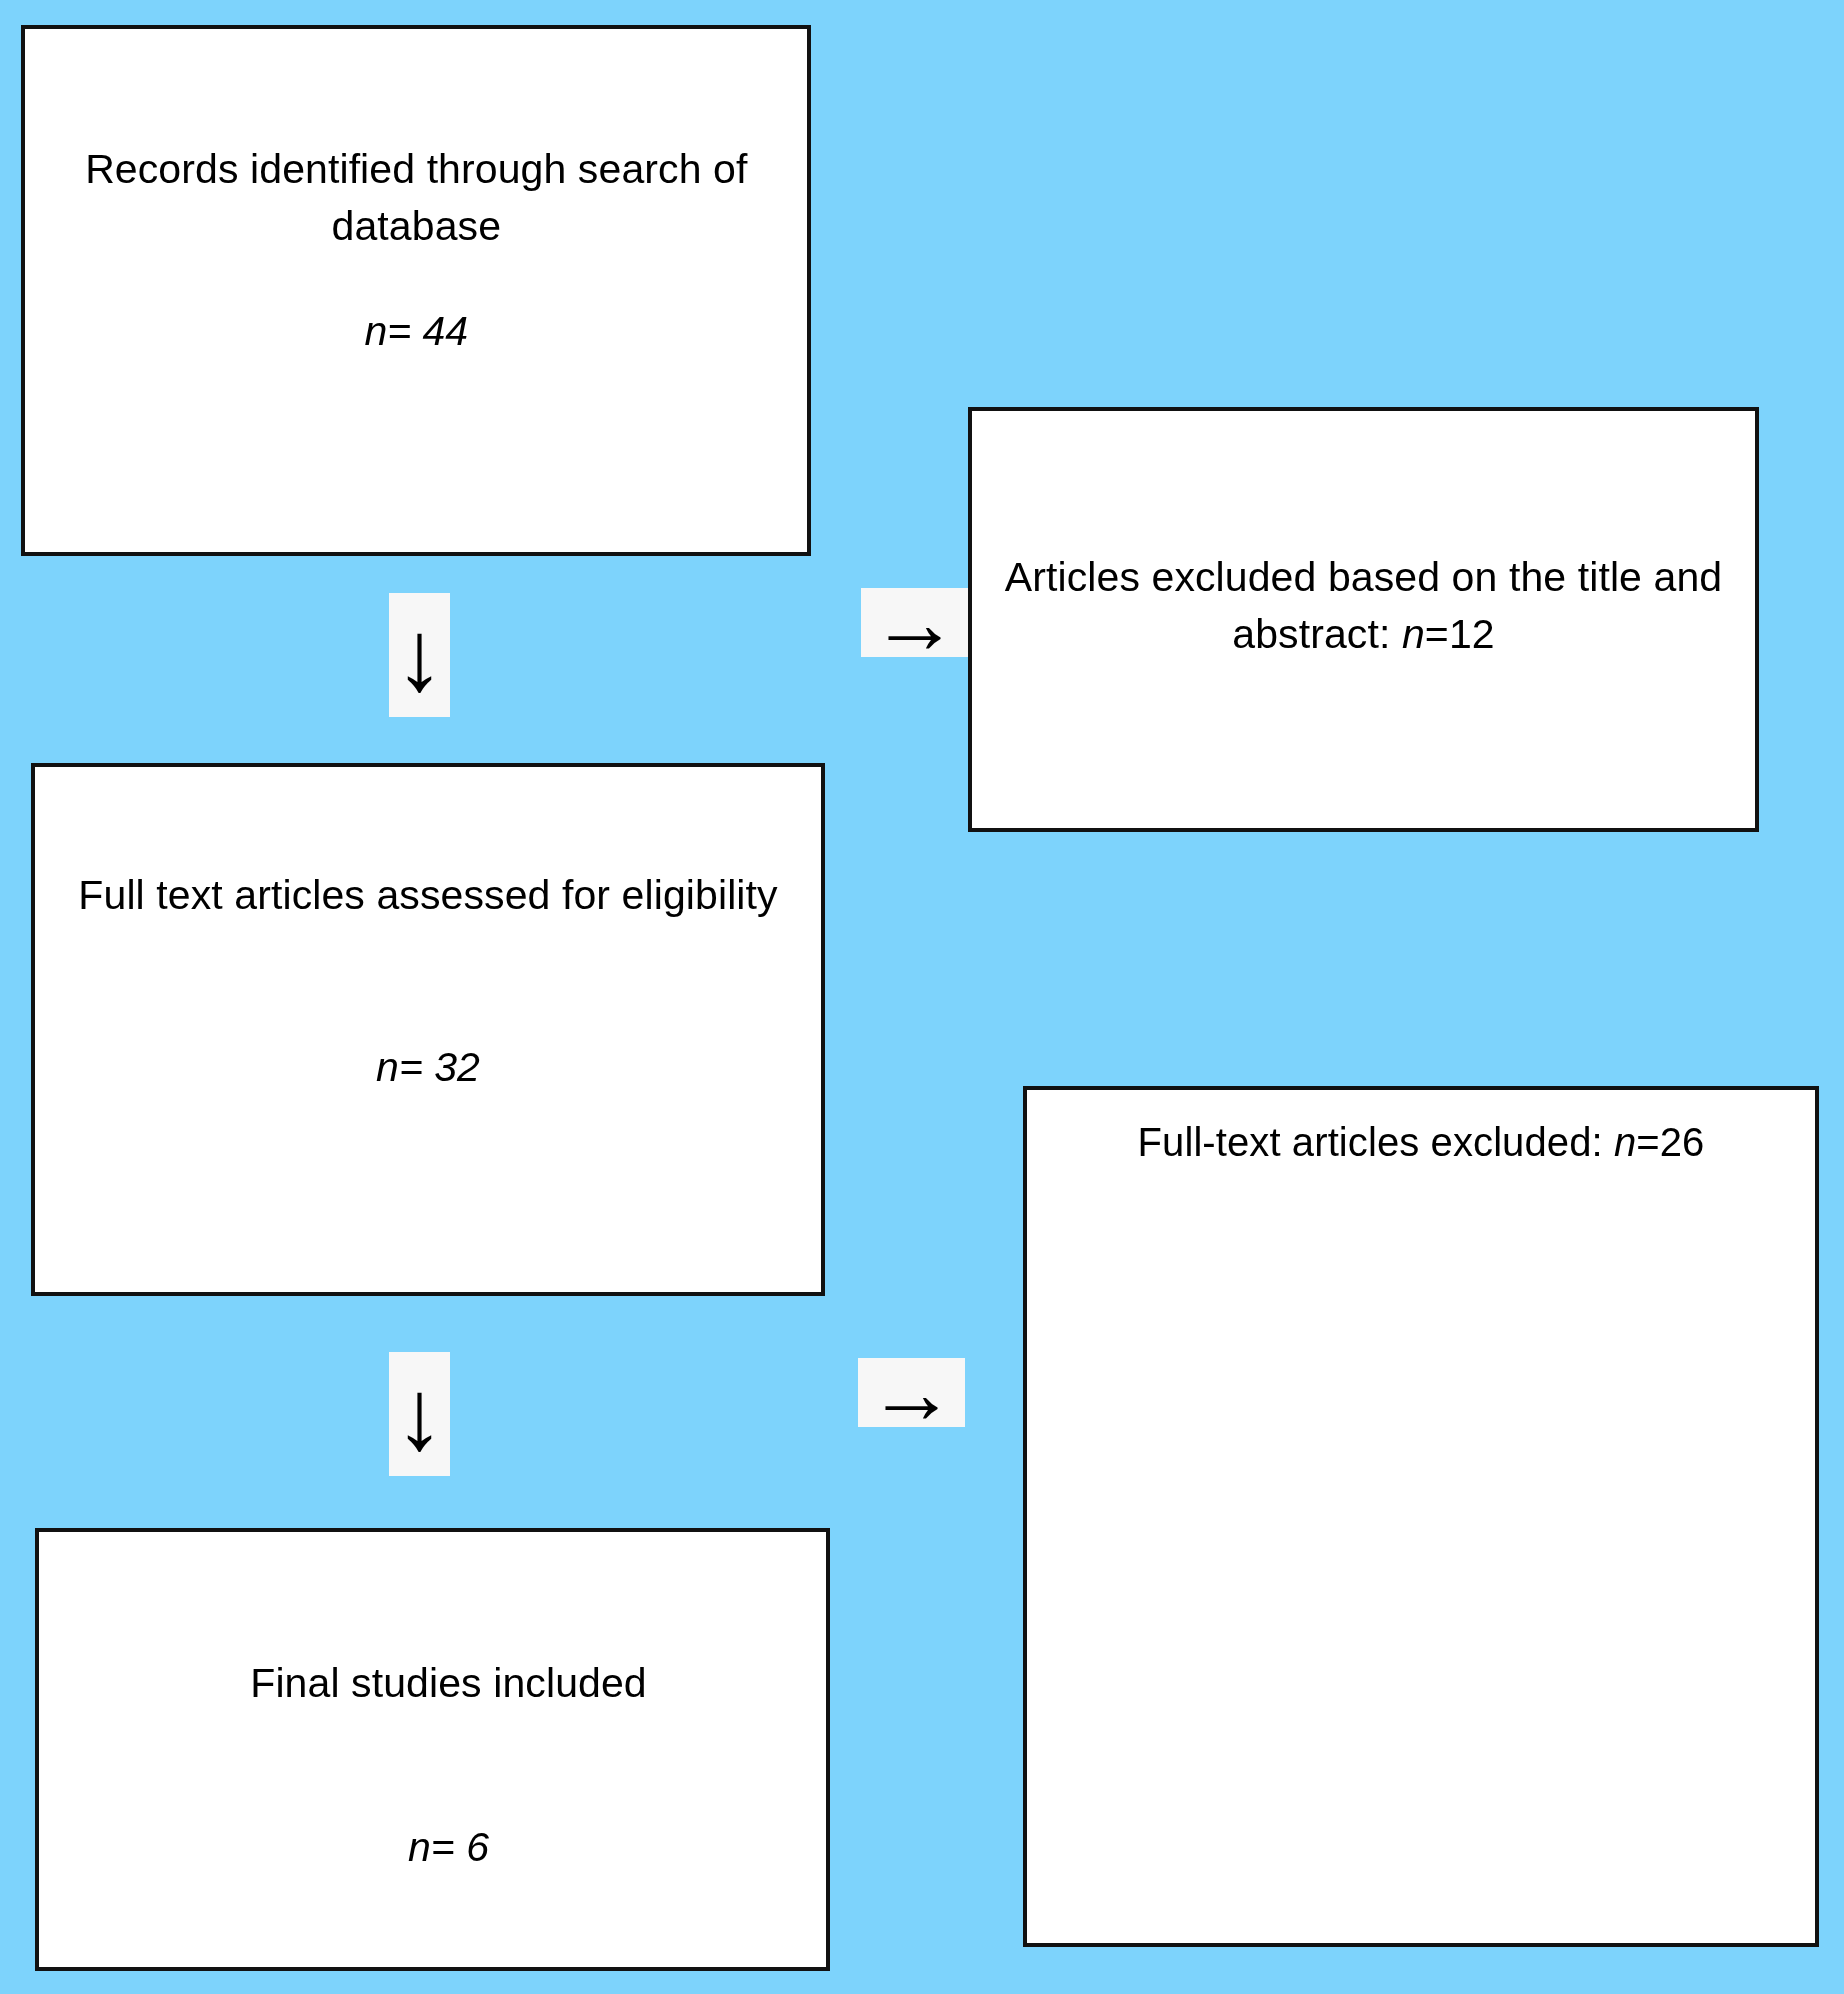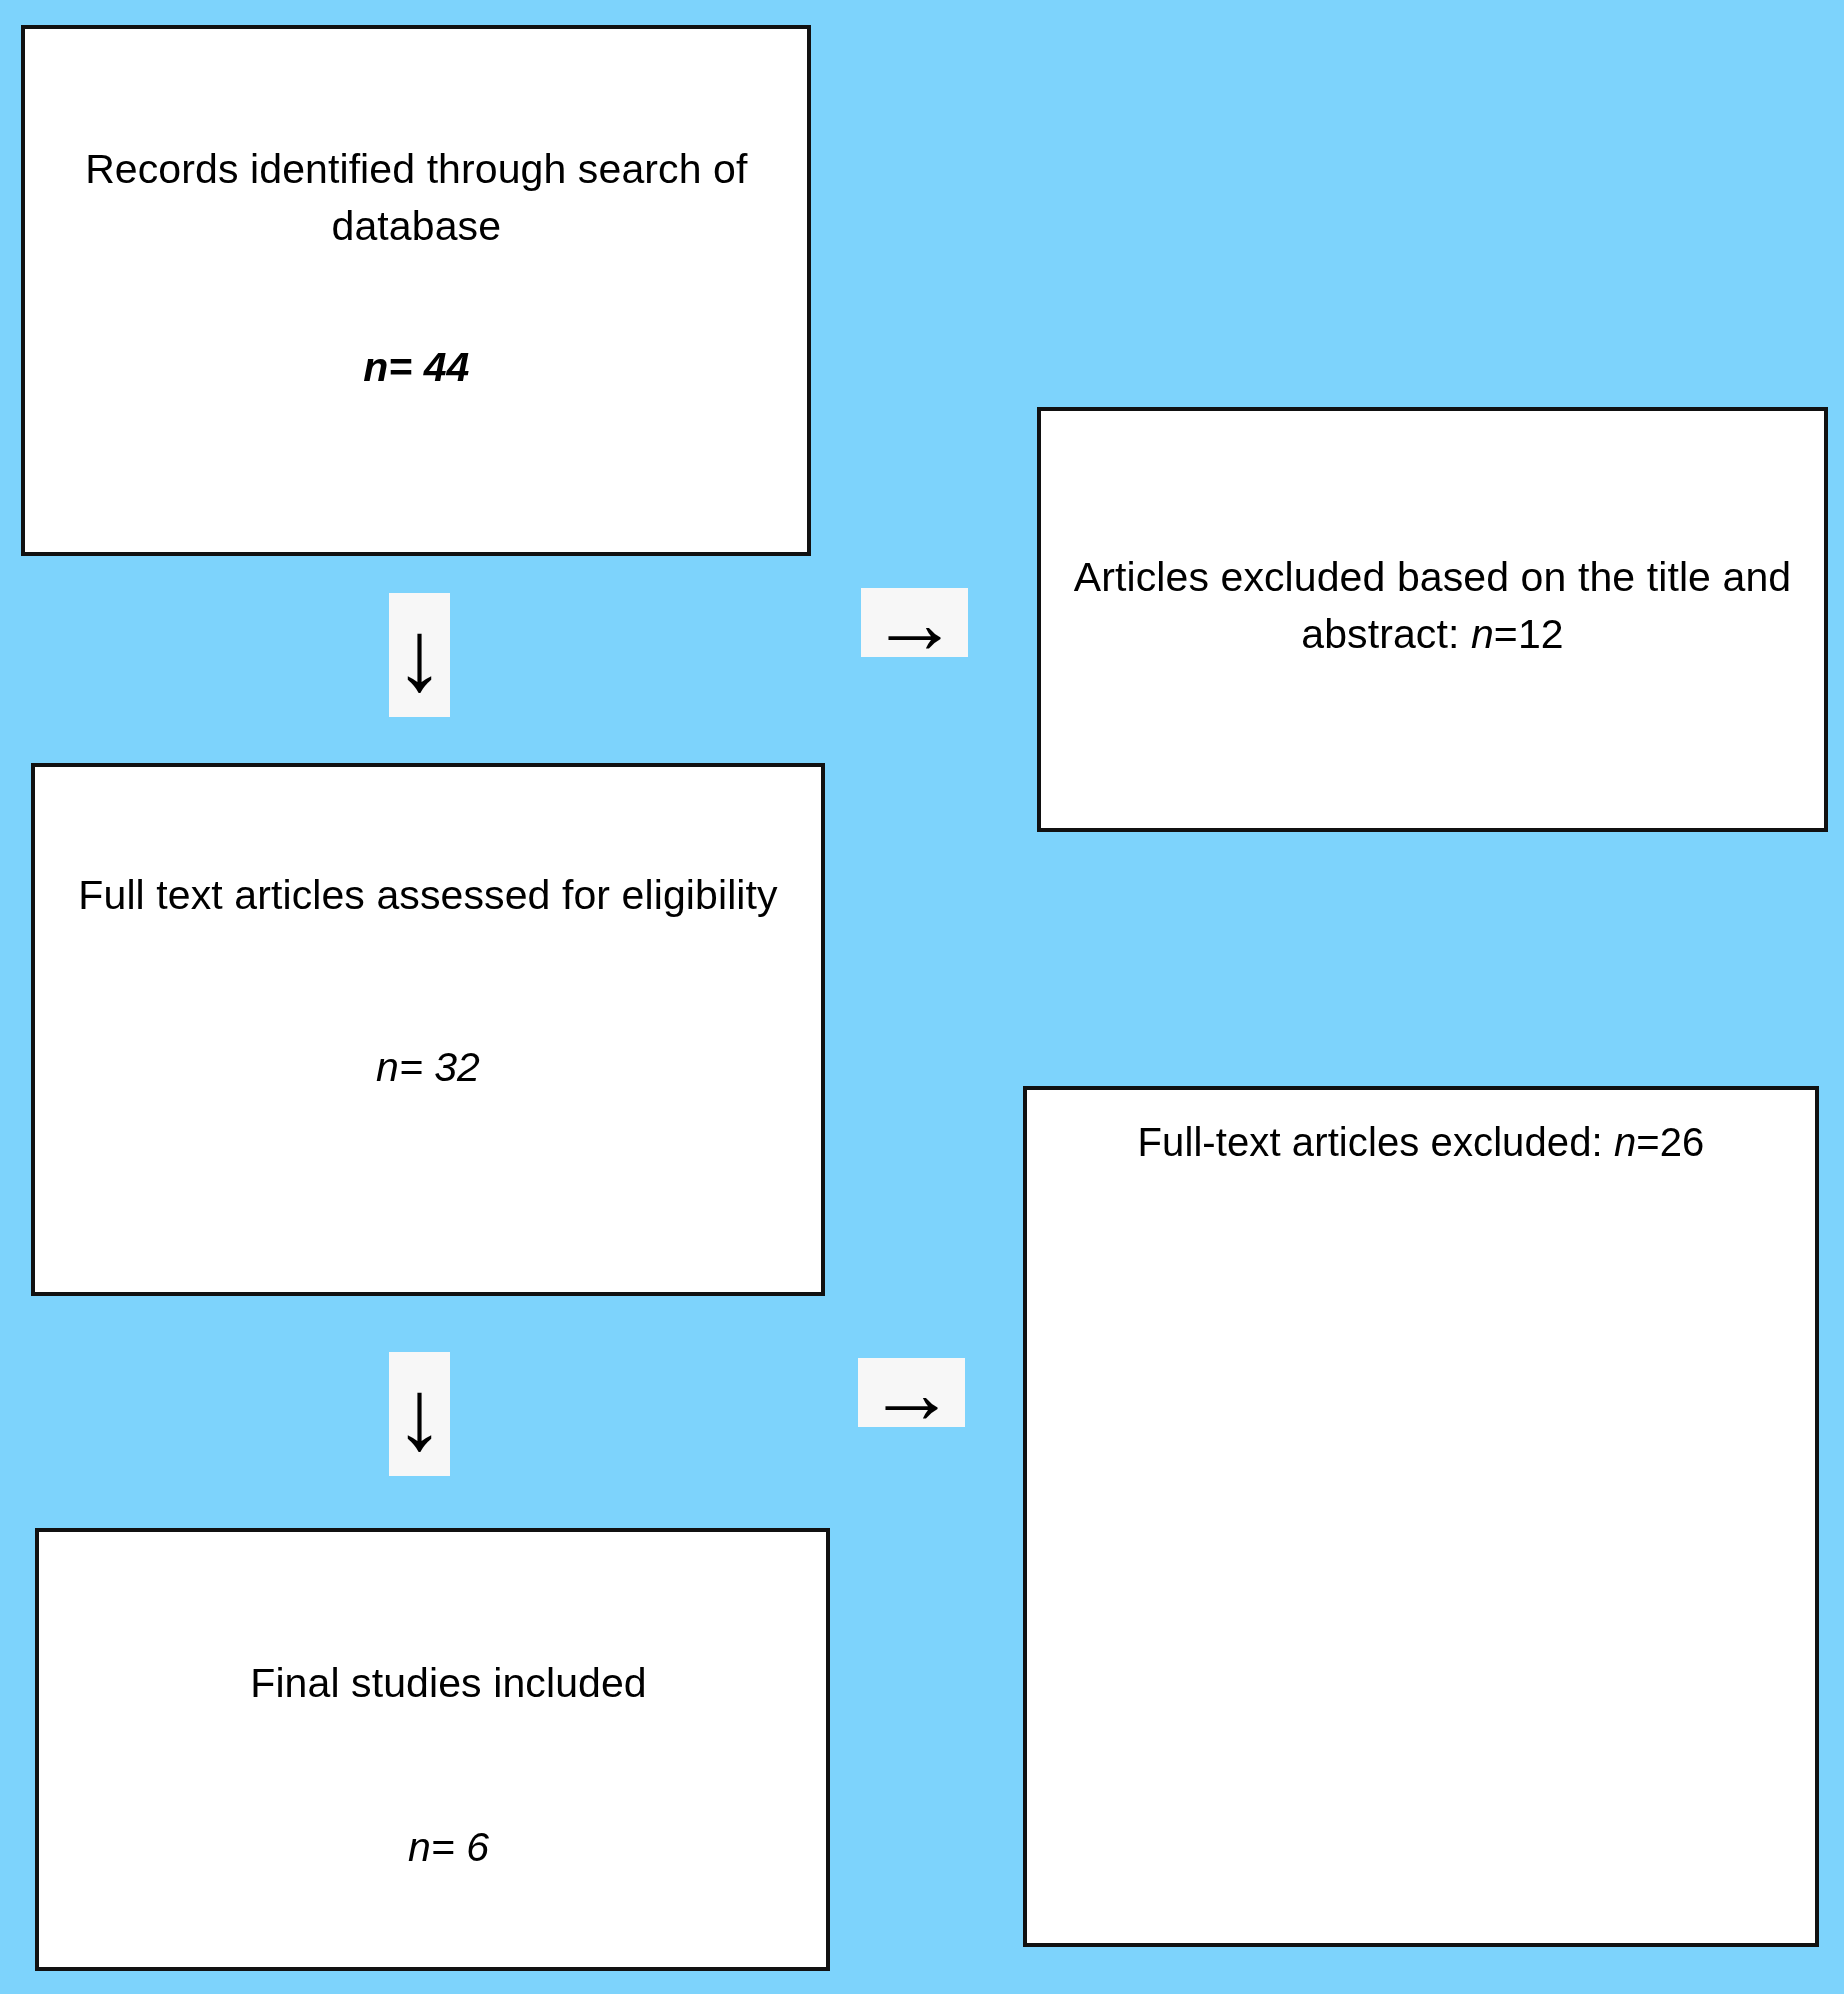--- a/index.html
+++ b/index.html
@@ -54,38 +54,38 @@
   }
 
   .ital { font-style: italic; }
 
   
   #box-records {
     left: 21.3px;  top: 25px;
     width: 790px; height: 531px;
   }
   #box-records .box-text { margin-top: 112px; }
-  #box-records .count-text { margin-top: 85px; font-weight: bold; }
+  #box-records .count-text { margin-top: 49px; }
 
   #box-fulltext {
     left: 31px;  top: 763px;
     width: 794px; height: 533px;
   }
   #box-fulltext .box-text { margin-top: 100px; }
   #box-fulltext .count-text { margin-top: 115px; }
 
   #box-final {
     left: 35px;  top: 1528px;
     width: 795px; height: 443px; padding-left: 32px;
   }
   #box-final .box-text { margin-top: 123px; }
   #box-final .count-text { margin-top: 107px; text-align: center; }
 
   #box-excluded-title {
-    left: 1037px; top: 407px;
+    left: 968px; top: 407px;
     width: 791px; height: 425px;
   }
   #box-excluded-title .box-text { margin-top: 138px; }
 
   #box-excluded-fulltext {
     left: 1023px; top: 1086px;
     width: 796px; height: 861px;
     justify-content: flex-start;
   }
   #box-excluded-fulltext .headline {

